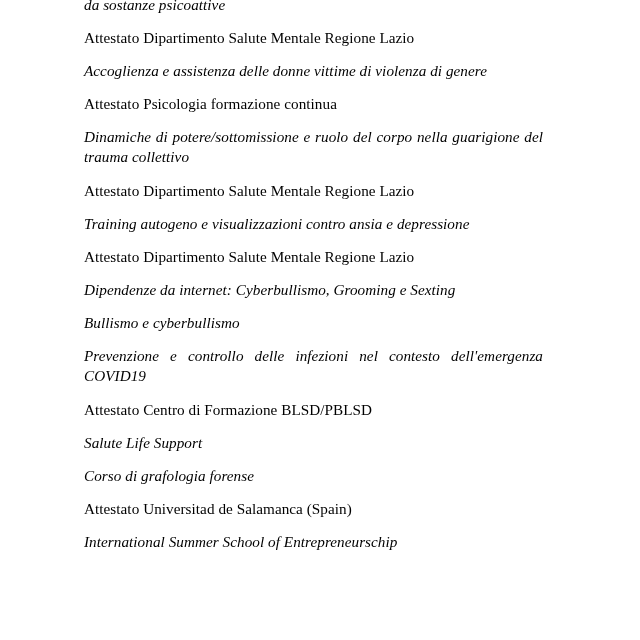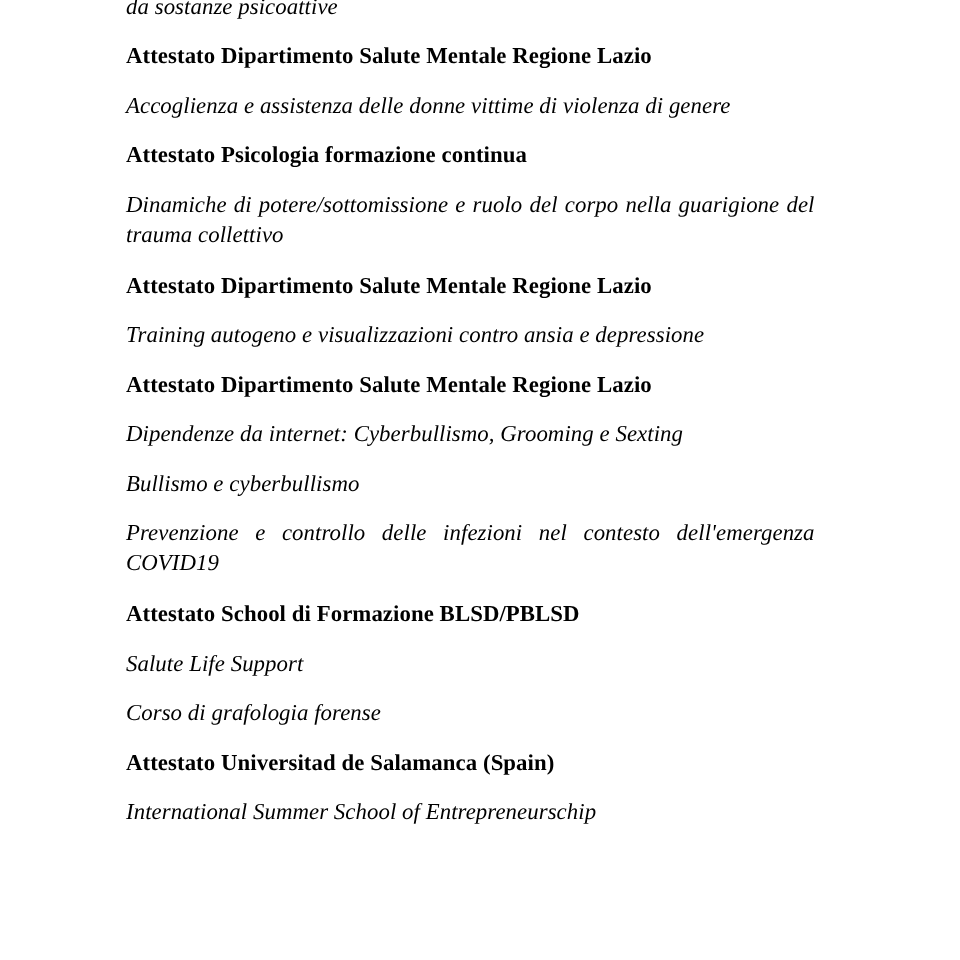--- a/index.html
+++ b/index.html
@@ -30,21 +30,21 @@
     margin-top: -5px;
   }
 
   .para {
     margin: 0;
     padding: 0;
   }
 
   
   .cert-title {
-    font-weight: bold;
+    font-weight: normal;
     font-size: 15.2px;
     line-height: 20px;
     text-align: left;
     letter-spacing: 0.05px;
     margin-bottom: 0;
   }
 
   
   .cert-desc {
     font-style: italic;
@@ -86,21 +86,21 @@
     <p class="para cert-title gap-wrap">Attestato Dipartimento Salute Mentale Regione Lazio</p>
     <p class="para cert-desc gap">Training autogeno e visualizzazioni contro ansia e depressione</p>
 
     <p class="para cert-title gap">Attestato Dipartimento Salute Mentale Regione Lazio</p>
     <p class="para cert-desc gap">Dipendenze da internet: Cyberbullismo, Grooming e Sexting</p>
 
     <p class="para cert-desc gap">Bullismo e cyberbullismo</p>
 
     <p class="para cert-desc justified gap">Prevenzione e controllo delle infezioni nel contesto dell'emergenza COVID19</p>
 
-    <p class="para cert-title gap-wrap">Attestato School di Formazione BLSD/PBLSD</p>
+    <p class="para cert-title gap-wrap">Attestato Centro di Formazione BLSD/PBLSD</p>
     <p class="para cert-desc gap">Salute Life Support</p>
 
     <p class="para cert-desc gap">Corso di grafologia forense</p>
 
     <p class="para cert-title gap">Attestato Universitad de Salamanca (Spain)</p>
     <p class="para cert-desc gap">International Summer School of Entrepreneurschip</p>
 
   </div>
 </div>
 

